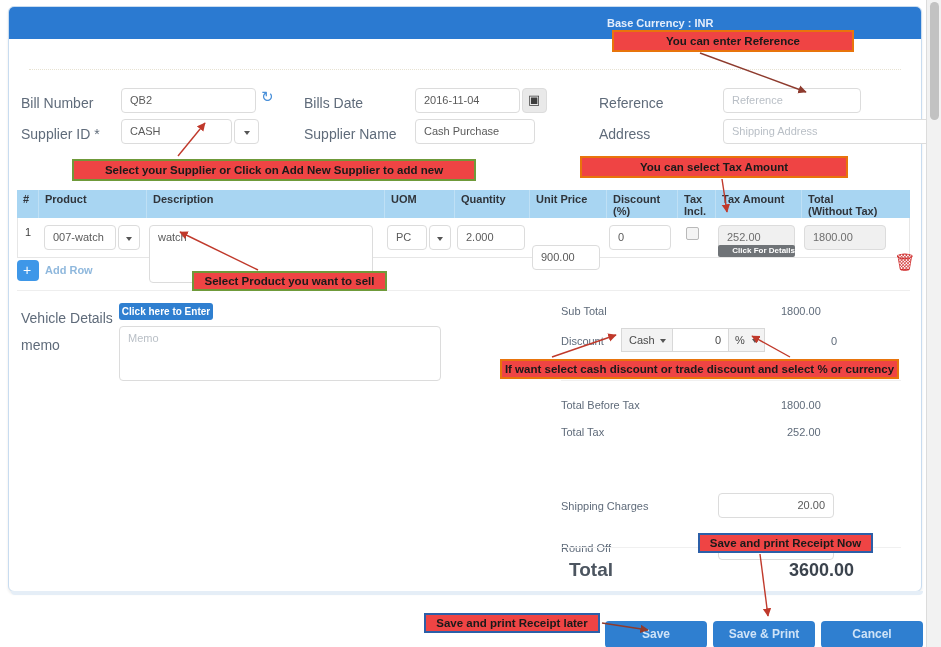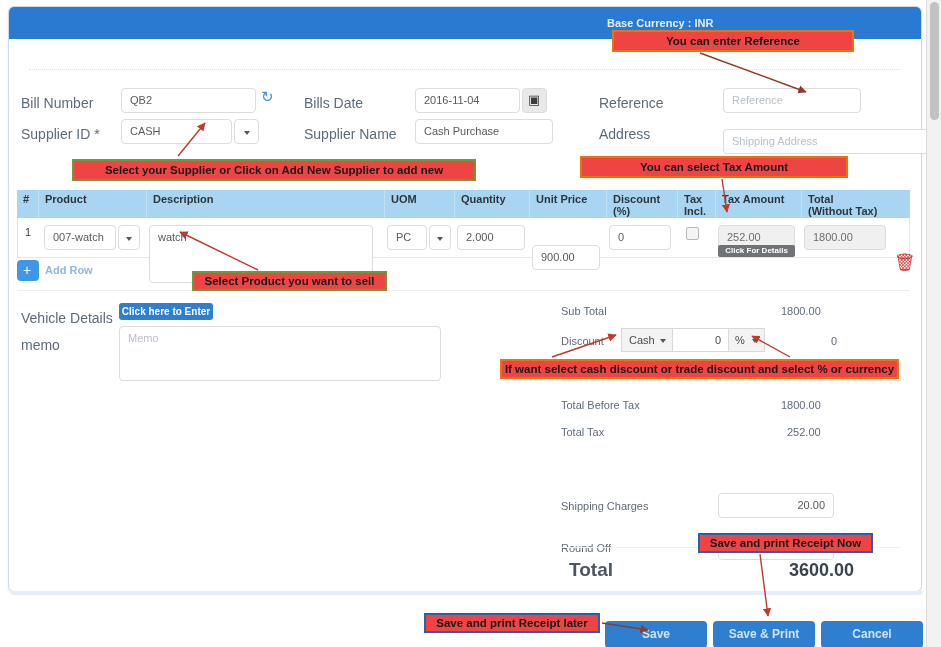--- a/index.html
+++ b/index.html
@@ -156,27 +156,27 @@
     <span class="caret"></span>
   </div>
 
   <div class="lbl" style="left:295px;top:88px;">Bills Date</div>
   <div class="fld" style="left:406px;top:81px;width:105px;">2016-11-04</div>
   <div class="addon grey" style="left:513px;top:81px;">
     <span class="cal-ico">▣</span>
   </div>
 
   <div class="lbl" style="left:295px;top:119px;">Supplier Name</div>
-  <div class="fld" style="left:406px;top:112px;width:138px;">Cash Purchase</div>
+  <div class="fld" style="left:406px;top:112px;width:120px;">Cash Purchase</div>
 
   <div class="lbl" style="left:590px;top:88px;">Reference</div>
   <div class="fld ph" style="left:714px;top:81px;width:138px;">Reference</div>
 
   <div class="lbl" style="left:590px;top:119px;">Address</div>
-  <div class="fld ph" style="left:714px;top:112px;width:215px;margin-top:10px;">Shipping Address</div>
+  <div class="fld ph" style="left:714px;top:112px;width:215px;">Shipping Address</div>
 
   <div id="grid">
 
     <div class="gh" style="left:0;width:22px;">#</div>
     <div class="gh" style="left:22px;width:108px;">Product</div>
     <div class="gh" style="left:130px;width:238px;">Description</div>
     <div class="gh" style="left:368px;width:70px;">UOM</div>
     <div class="gh" style="left:438px;width:75px;">Quantity</div>
     <div class="gh" style="left:513px;width:77px;">Unit Price</div>
     <div class="gh" style="left:590px;width:71px;">
@@ -208,21 +208,21 @@
         <span class="caret"></span>
       </div>
 
       <div class="fld" style="left:439px;top:7px;width:68px;">2.000</div>
       <div class="fld" style="left:514px;top:7px;width:68px;margin-top:20px;">900.00</div>
       <div class="fld" style="left:591px;top:7px;width:62px;">0</div>
 
       <div style="position:absolute;left:668px;top:9px;width:11px;height:11px;border:1px solid #b9b9b9;background:#f4f4f4;border-radius:2px;"></div>
 
       <div class="fld grey" style="left:700px;top:7px;width:77px;">252.00</div>
-      <div class="darkbtn" style="left:700px;top:27px;width:77px;height:12px;">Click For Details</div>
+      <div class="darkbtn" style="left:700px;top:27px;width:77px;height:12px;text-align:right;">Click For Details</div>
 
       <div class="fld grey" style="left:786px;top:7px;width:82px;">1800.00</div>
 
       <div id="trash">🗑</div>
     </div>
   </div>
 
   <div id="addrow-btn"></div>
   <div id="addrow-lbl">Add Row</div>
 

